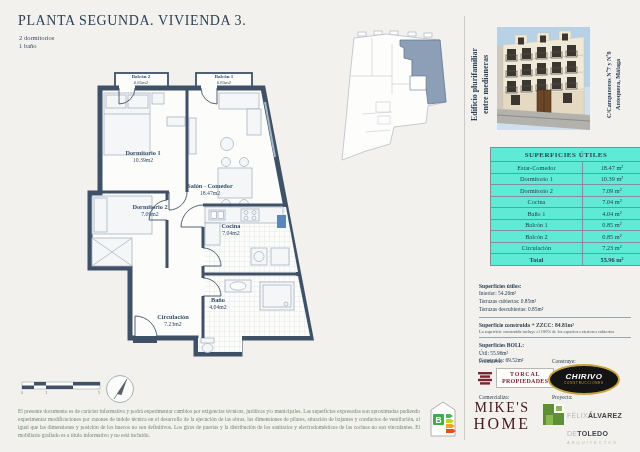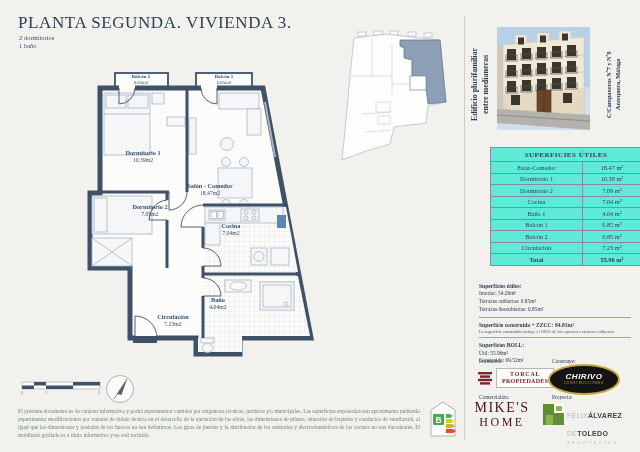--- a/index.html
+++ b/index.html
@@ -5,21 +5,21 @@
   html,body{margin:0;padding:0;}
   body{
     width:640px;height:452px;position:relative;overflow:hidden;
     background:#f2f1ed;
     font-family:"Liberation Serif", serif;
     color:#2d4156;
   }
   .abs{position:absolute;}
 
   
-  .doc-title{left:18px;top:13px;font-size:17px;letter-spacing:.6px;color:#2d4156;}
+  .doc-title{left:18px;top:13px;font-size:14px;letter-spacing:.6px;color:#2d4156;}
   .doc-sub{left:19px;font-size:6.5px;color:#3a4f66;}
 
   
   .room-label{position:absolute;transform:translate(-50%,-50%);display:flex;flex-direction:column;align-items:center;text-align:center;line-height:1.25;color:#35506b;white-space:nowrap;}
   .room-label .rn{font-weight:bold;font-size:6.3px;}
   .room-label .ra{font-size:5.8px;}
   .room-label.small .rn{font-size:5px;}
   .room-label.small .ra{font-size:4.8px;}
 
   
@@ -46,21 +46,21 @@
   .torcal-box{border:.5px solid #b8b8b2;background:#fdfdfc;padding:2px 5px;text-align:center;color:#7c2430;font-weight:bold;line-height:1.2;}
   .torcal-box .t1{font-size:6px;letter-spacing:.8px;}
   .torcal-box .t2{font-size:6px;letter-spacing:.3px;}
 
   .chirivo{left:548px;top:364px;width:68px;height:27px;background:#141414;border:2px solid #c8a43c;border-radius:50%;display:flex;flex-direction:column;align-items:center;justify-content:center;line-height:1.1;}
   .chirivo .c1{color:#fff;font-family:"Liberation Sans",sans-serif;font-style:italic;font-weight:bold;font-size:8px;letter-spacing:.5px;}
   .chirivo .c2{color:#c8a43c;font-family:"Liberation Sans",sans-serif;font-size:3px;letter-spacing:.8px;}
 
   .mikes{left:472px;top:401px;width:60px;text-align:center;color:#45171d;line-height:1.05;}
   .mikes .m1{font-size:14px;letter-spacing:1.5px;}
-  .mikes .m2{font-size:12px;letter-spacing:2.5px;}
+  .mikes .m2{font-size:16px;letter-spacing:2.5px;}
 
   .fat{left:543px;top:404px;display:flex;gap:3px;align-items:flex-start;font-family:"Liberation Sans",sans-serif;}
   .fat-text{line-height:1.15;white-space:nowrap;}
   .fat-text .fl{color:#b4b7ba;font-size:7px;letter-spacing:.3px;}
   .fat-text .fb{color:#3f4246;font-size:7px;font-weight:bold;letter-spacing:.3px;}
   .fat-text .ftag{color:#b3c49a;font-size:4px;letter-spacing:2px;}
 
   .disclaimer{left:18px;top:407px;width:402px;font-size:5.4px;line-height:1.5;color:#6d8a70;text-align:justify;}
 </style>
 </head>

